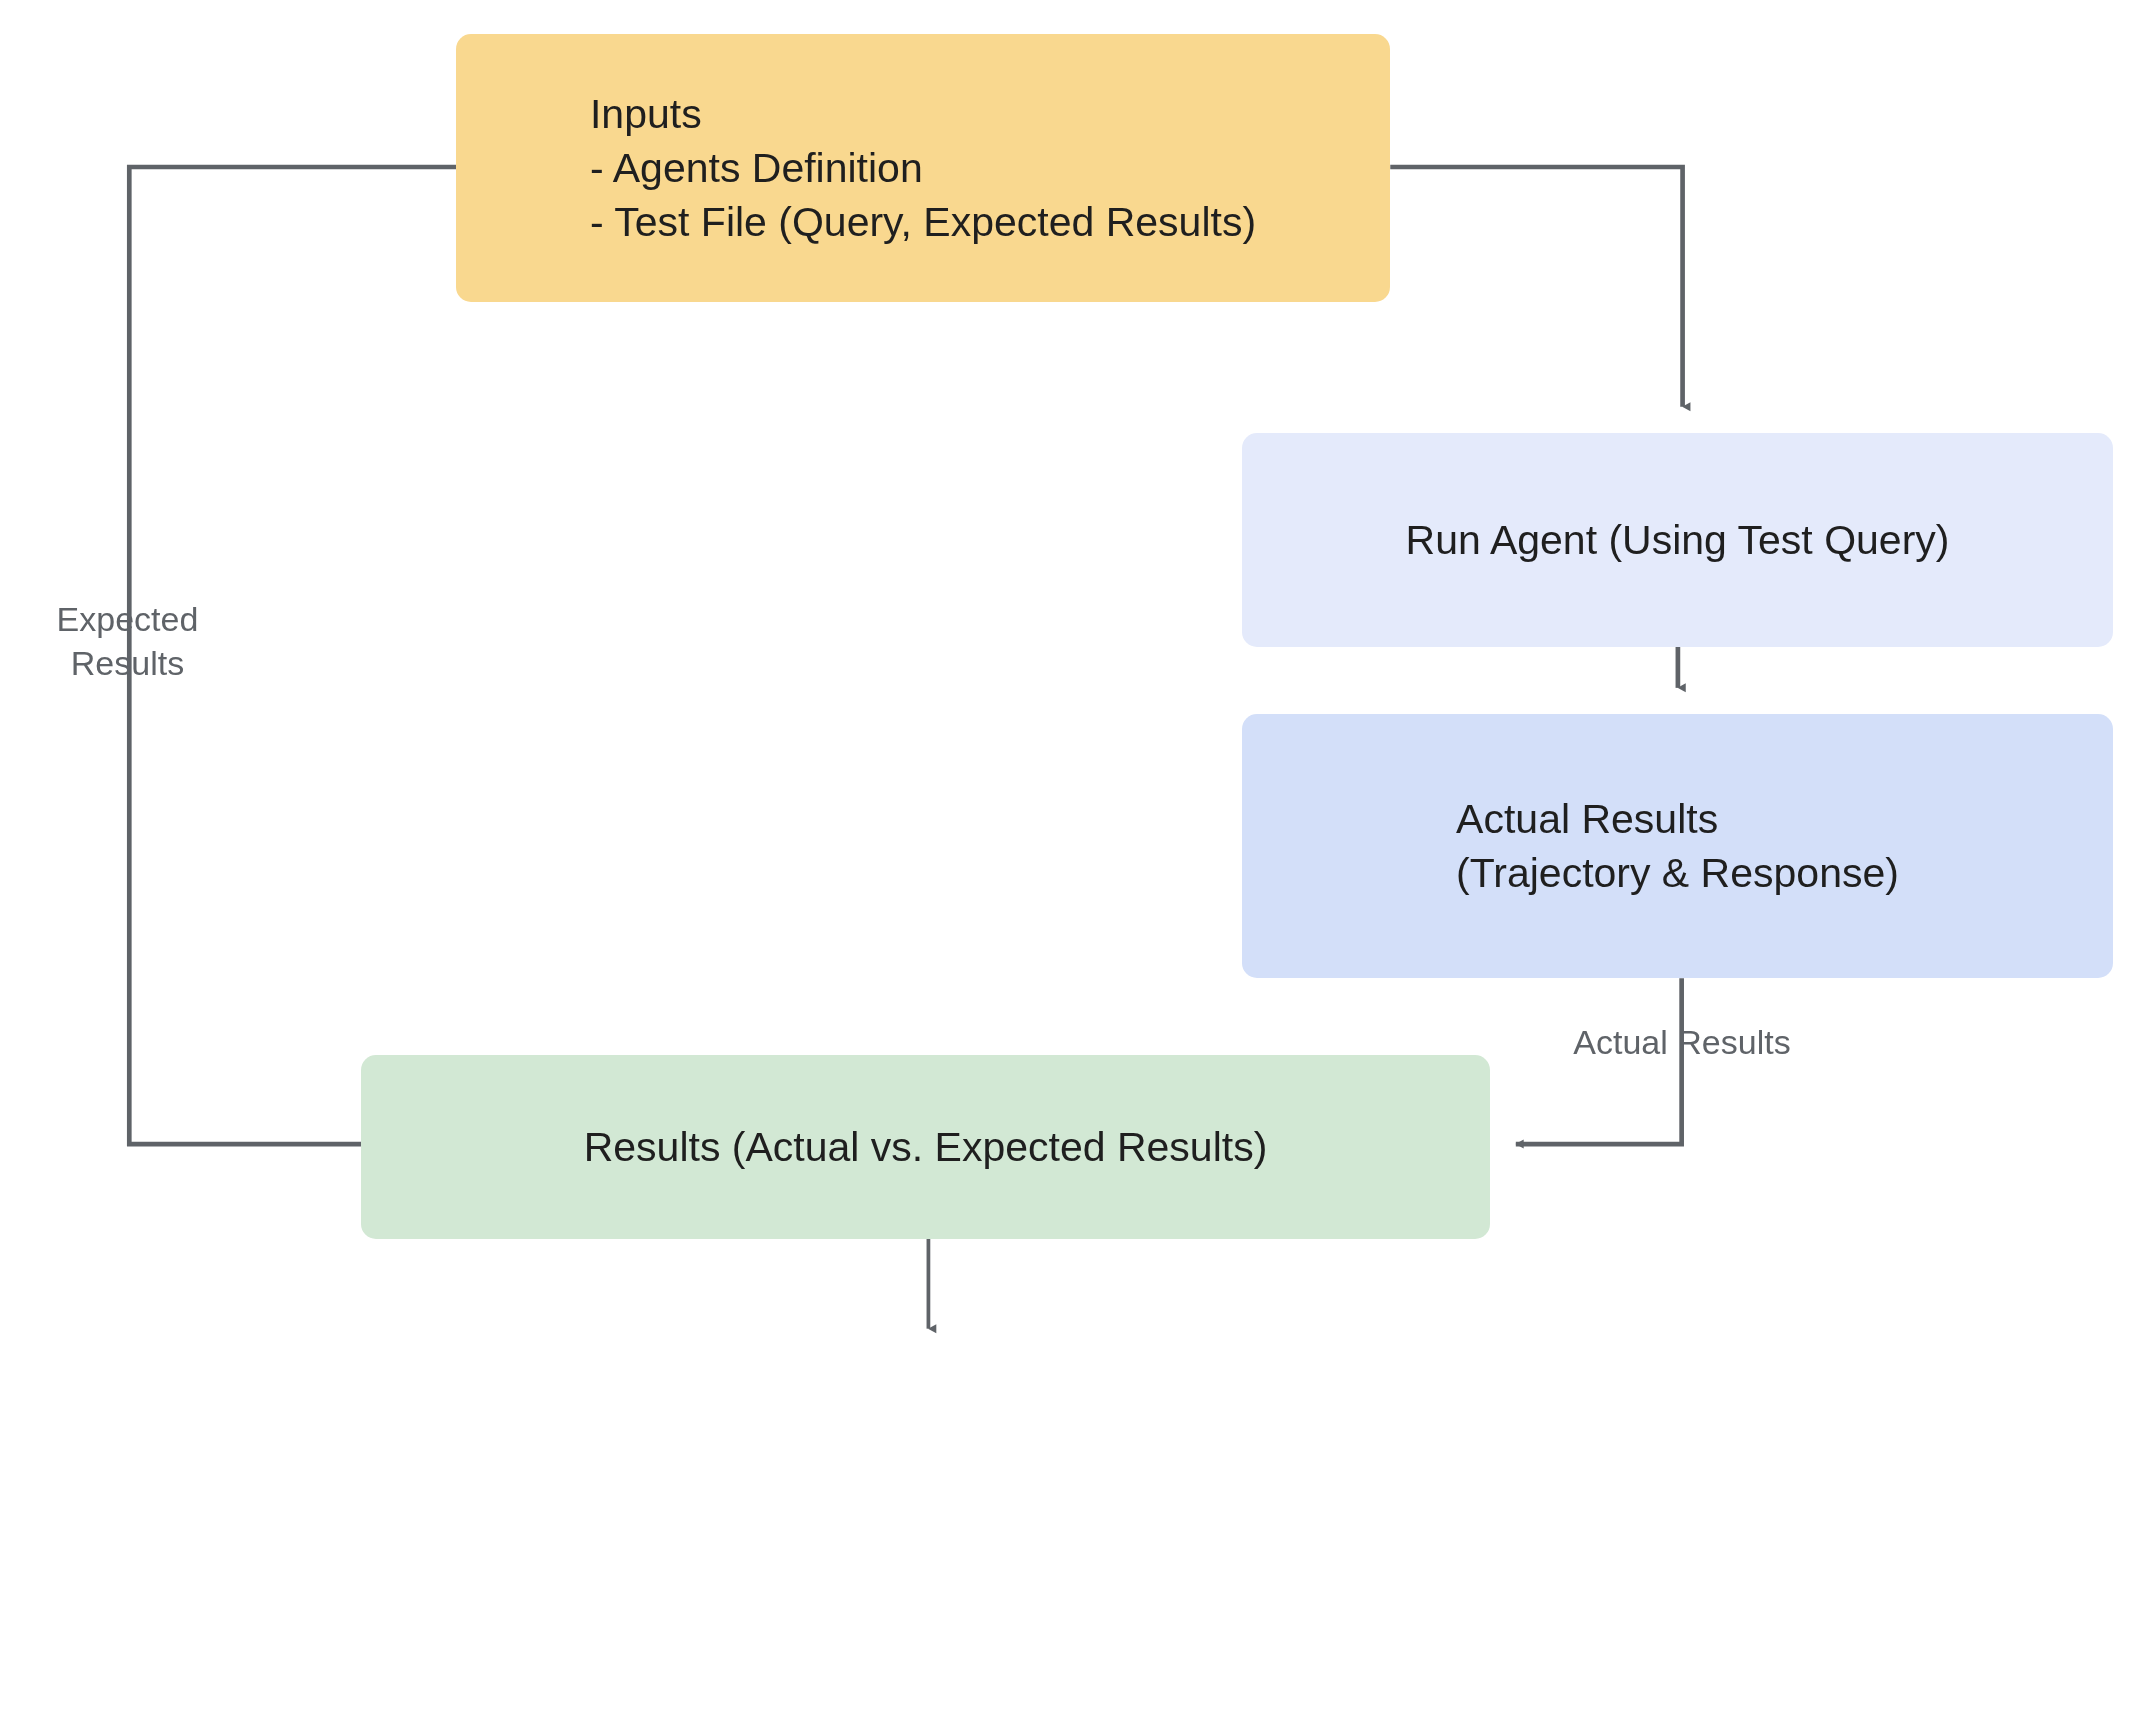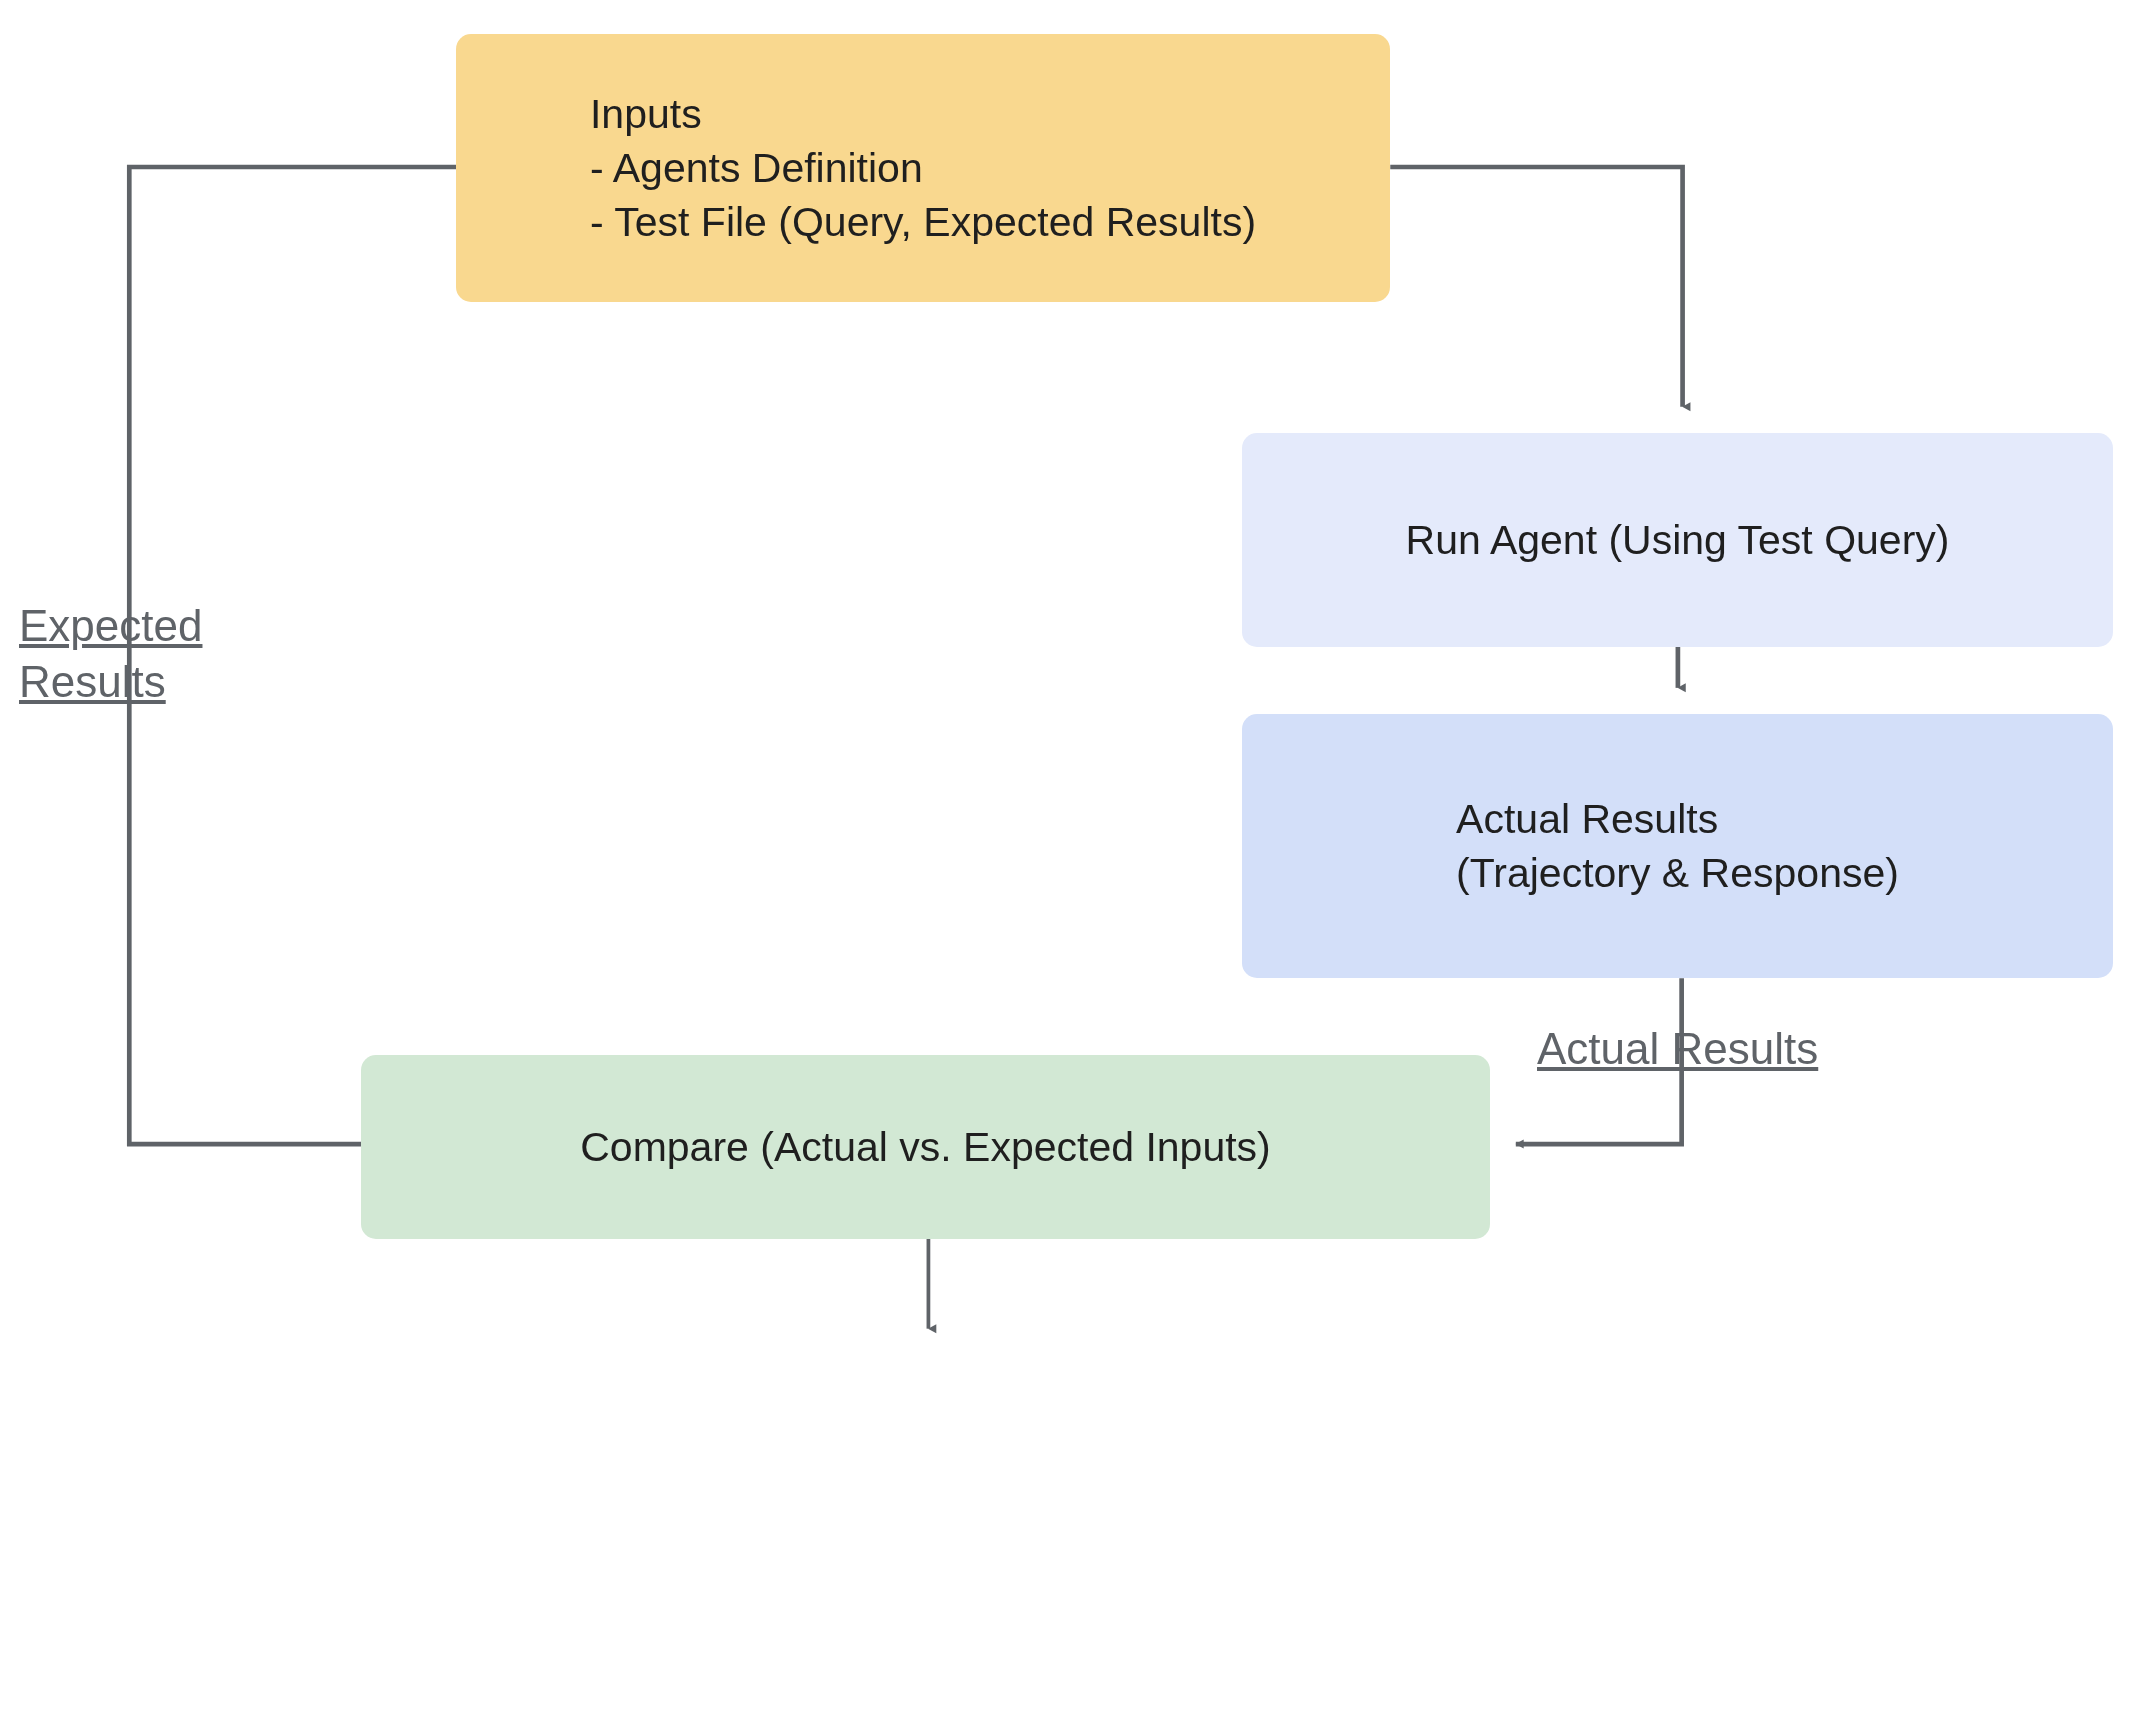--- a/index.html
+++ b/index.html
@@ -80,25 +80,24 @@
     top: 1355px;
     width: 326px;
     height: 326px;
     background: #F5D6D6;
     font-size: 39px;
   }
   
   .edge-label {
     position: absolute;
     color: #5F6368;
-    font-size: 44px;
+    font-size: 34px;
     line-height: 1.28;
-    text-align: left;
+    text-align: center;
     white-space: pre-line;
-    text-decoration: underline;
   }
   #label-expected-results {
     left: 19px;
     top: 598px;
     width: 217px;
   }
   #label-actual-results {
     left: 1537px;
     top: 1021px;
     width: 290px;
@@ -135,21 +134,21 @@
 
   <div class="node node-rect" id="node-inputs">Inputs
 - Agents Definition
 - Test File (Query, Expected Results)</div>
 
   <div class="node node-rect" id="node-run-agent">Run Agent (Using Test Query)</div>
 
   <div class="node node-rect" id="node-actual-results">Actual Results
 (Trajectory &amp; Response)</div>
 
-  <div class="node node-rect" id="node-compare">Compare (Actual vs. Expected Inputs)</div>
+  <div class="node node-rect" id="node-compare">Results (Actual vs. Expected Results)</div>
 
 
   <div class="edge-label" id="label-expected-results">Expected
 Results</div>
 
   <div class="edge-label" id="label-actual-results">Actual Results</div>
 
 </div>
 
 

